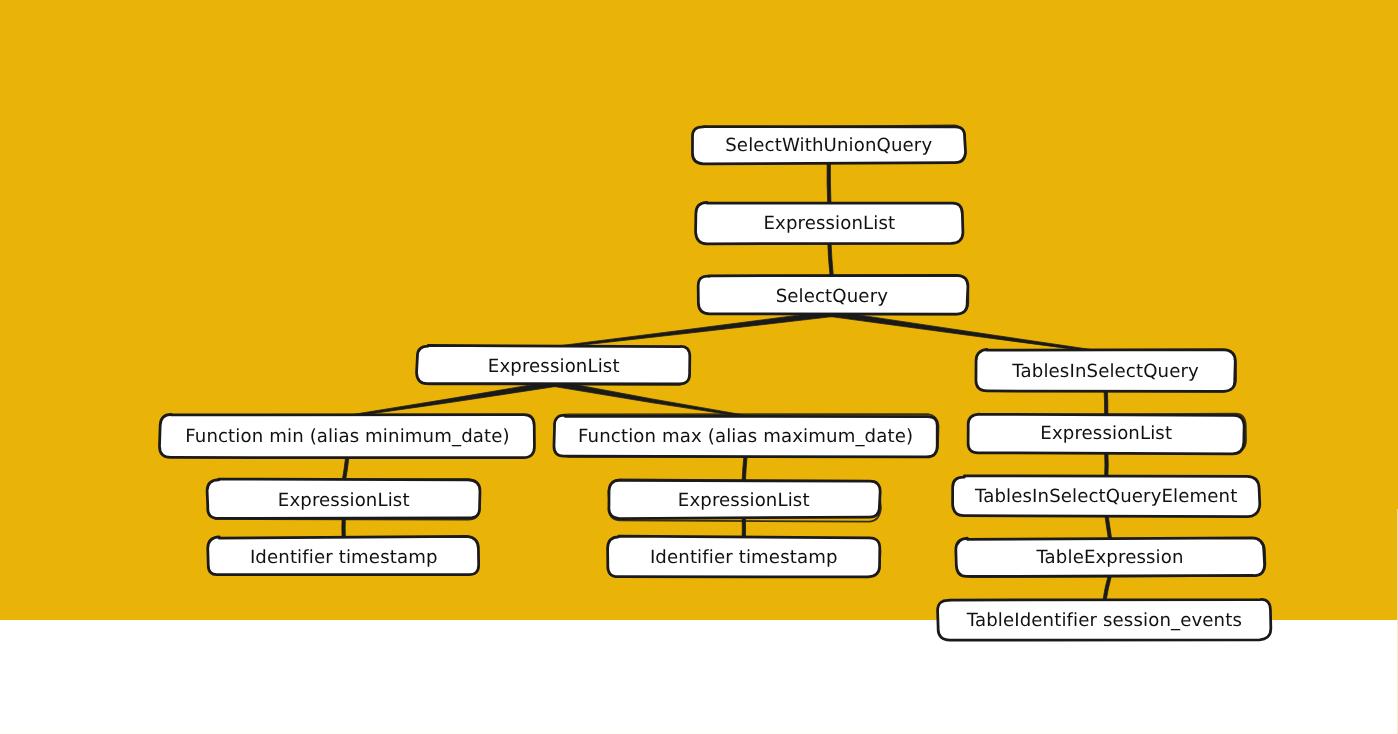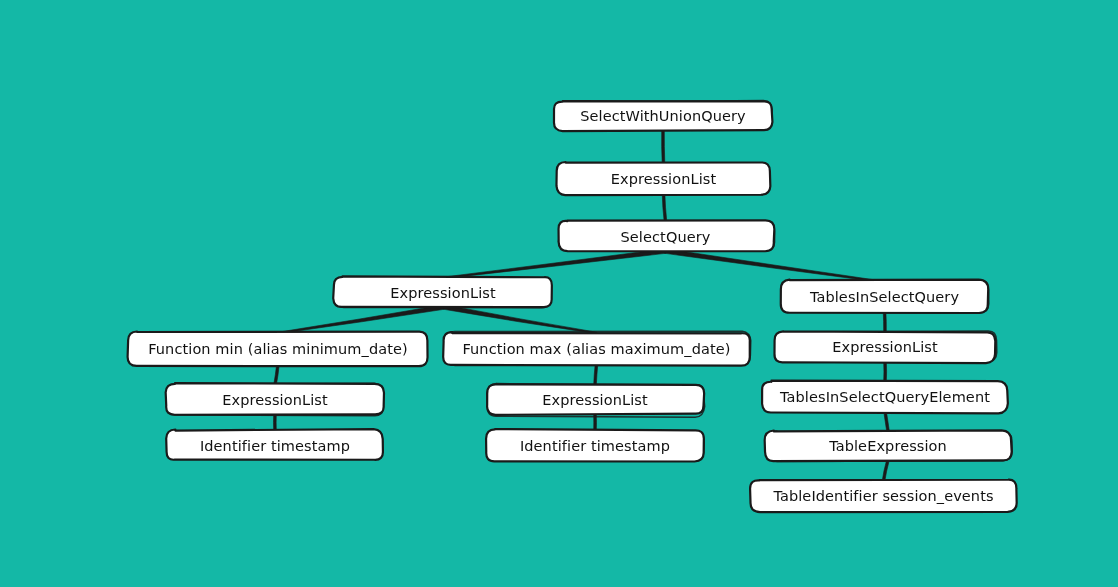--- a/index.html
+++ b/index.html
@@ -10,22 +10,22 @@
   }
   body {
     width: 1118px;
     height: 587px;
     overflow: hidden;
     font-family: "DejaVu Sans", sans-serif;
   }
   #diagram-root {
     position: relative;
     width: 1118px;
-    height: 587px;
-    background: #14b8a6;
+    height: 496px;
+    background: #eab308;
   }
   svg#tree-svg {
     position: absolute;
     top: 0;
     left: 0;
     width: 1118px;
     height: 587px;
     display: block;
   }
   .node-box {

